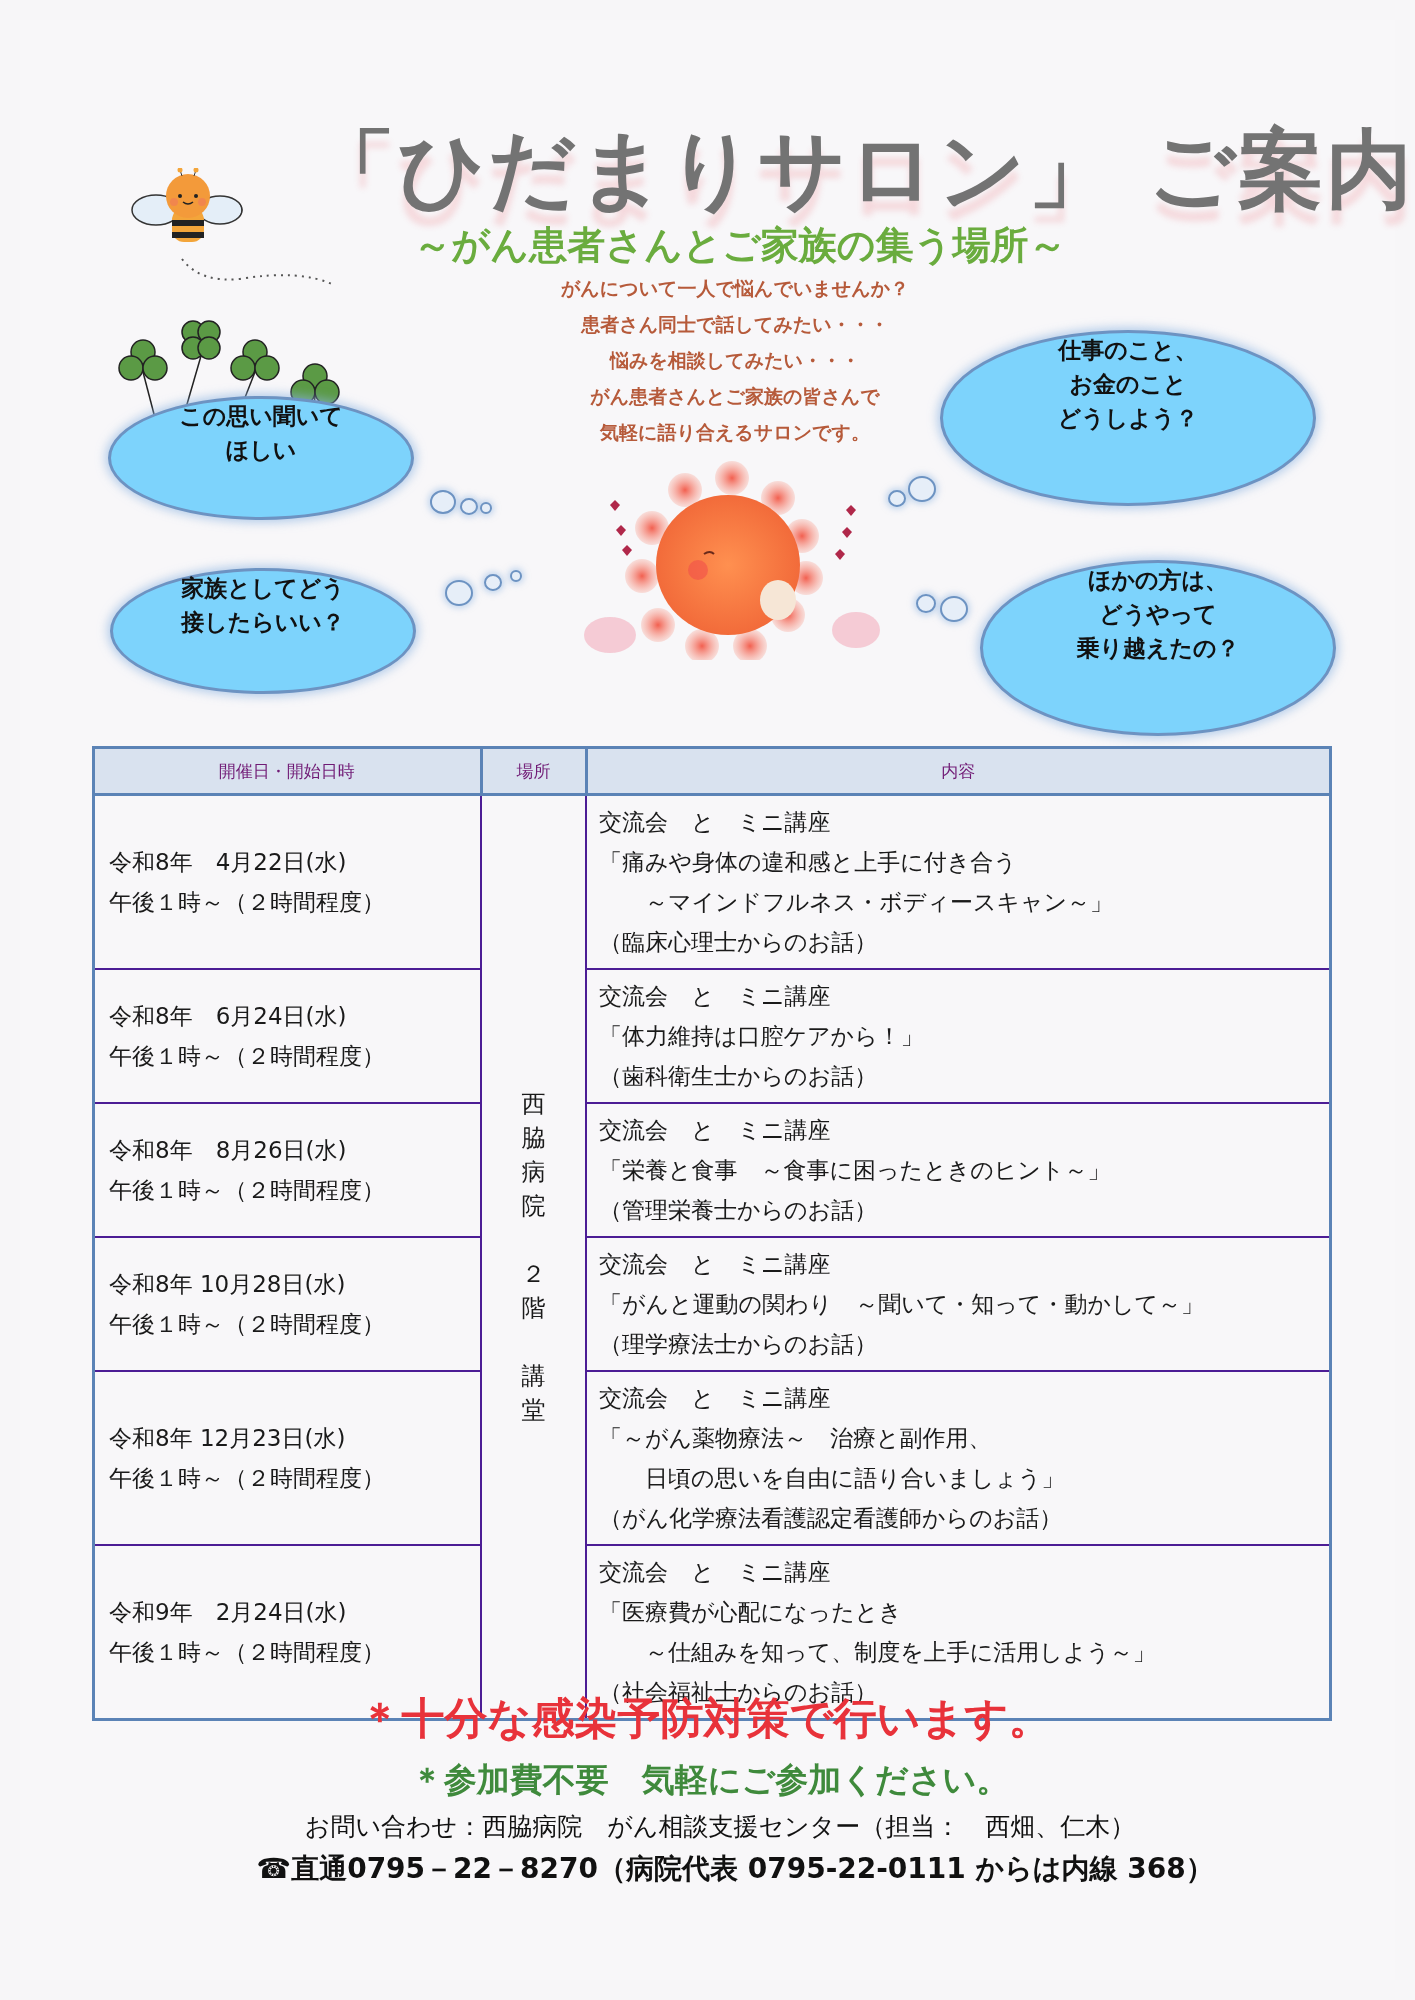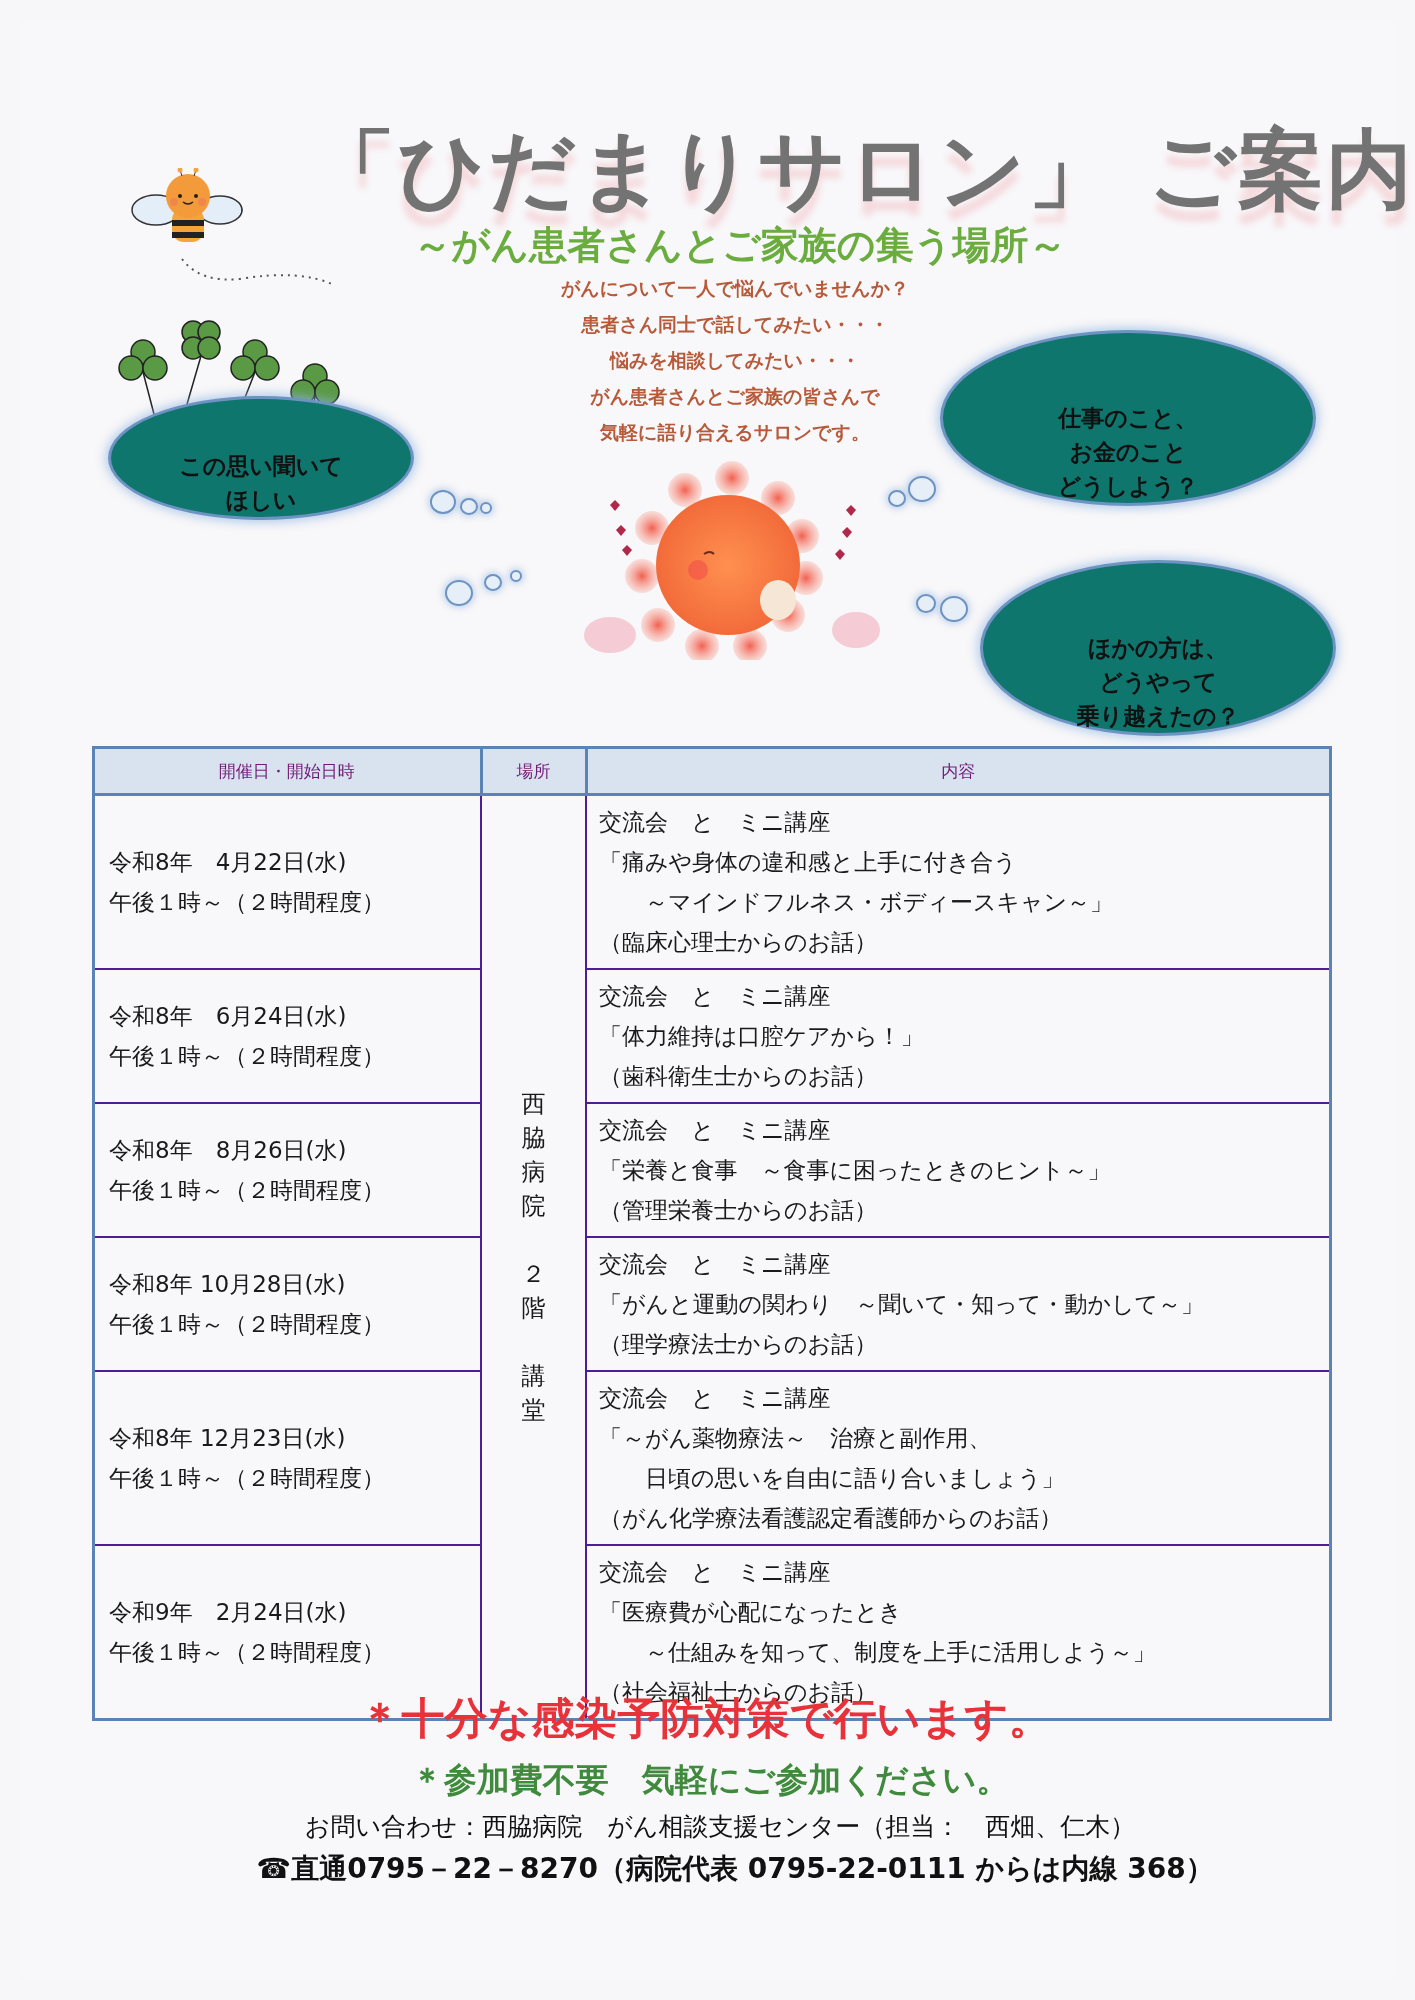--- a/index.html
+++ b/index.html
@@ -22,24 +22,24 @@
     font-size: 38px; font-weight: bold; color: #6aac3e; white-space: nowrap;
   }
   .intro {
     position: absolute; left: 440px; top: 250px; width: 550px; text-align: center;
     font-size: 19px; font-weight: bold; color: #b65a3a; line-height: 36px;
   }
   .intro div { white-space: nowrap; }
 
   
   .cloud {
-    position: absolute; background: #0f766e;
+    position: absolute; background: #7dd3fc;
     border: 3px solid #6d93c2; border-radius: 50%;
     box-shadow: 0 0 10px 3px rgba(140,180,225,0.6);
-    display: flex; align-items: flex-end; justify-content: center; text-align: center;
+    display: flex; align-items: flex-start; justify-content: center; text-align: center;
     font-weight: bold; font-size: 23px; color: #111; line-height: 34px;
   }
   .puff { position: absolute; background: #e6eef8; border: 2px solid #6d93c2; border-radius: 50%; box-shadow: 0 0 6px 2px rgba(140,180,225,0.5); }
   .cloud-text { position: relative; z-index: 3; }
 
   
   .bee { position: absolute; left: 108px; top: 148px; width: 120px; height: 90px; }
   .clovers { position: absolute; left: 95px; top: 290px; width: 240px; height: 110px; }
   .sun { position: absolute; left: 560px; top: 430px; width: 300px; height: 210px; }
 
@@ -144,20 +144,26 @@
   <div class="cloud" style="left:88px;top:376px;width:300px;height:118px;">
     <div class="cloud-text">
       <div>この思い聞いて</div>
       <div>ほしい</div>
     </div>
   </div>
   <div class="puff" style="left:410px;top:470px;width:22px;height:20px;"></div>
   <div class="puff" style="left:440px;top:478px;width:14px;height:13px;"></div>
   <div class="puff" style="left:460px;top:482px;width:8px;height:8px;"></div>
 
+  <div class="cloud" style="left:90px;top:548px;width:300px;height:120px;">
+    <div class="cloud-text">
+      <div>家族としてどう</div>
+      <div>接したらいい？</div>
+    </div>
+  </div>
   <div class="puff" style="left:425px;top:560px;width:24px;height:22px;"></div>
   <div class="puff" style="left:464px;top:554px;width:14px;height:13px;"></div>
   <div class="puff" style="left:490px;top:550px;width:8px;height:8px;"></div>
 
   <div class="cloud" style="left:920px;top:310px;width:370px;height:170px;">
     <div class="cloud-text">
       <div>仕事のこと、</div>
       <div>お金のこと</div>
       <div>どうしよう？</div>
     </div>

